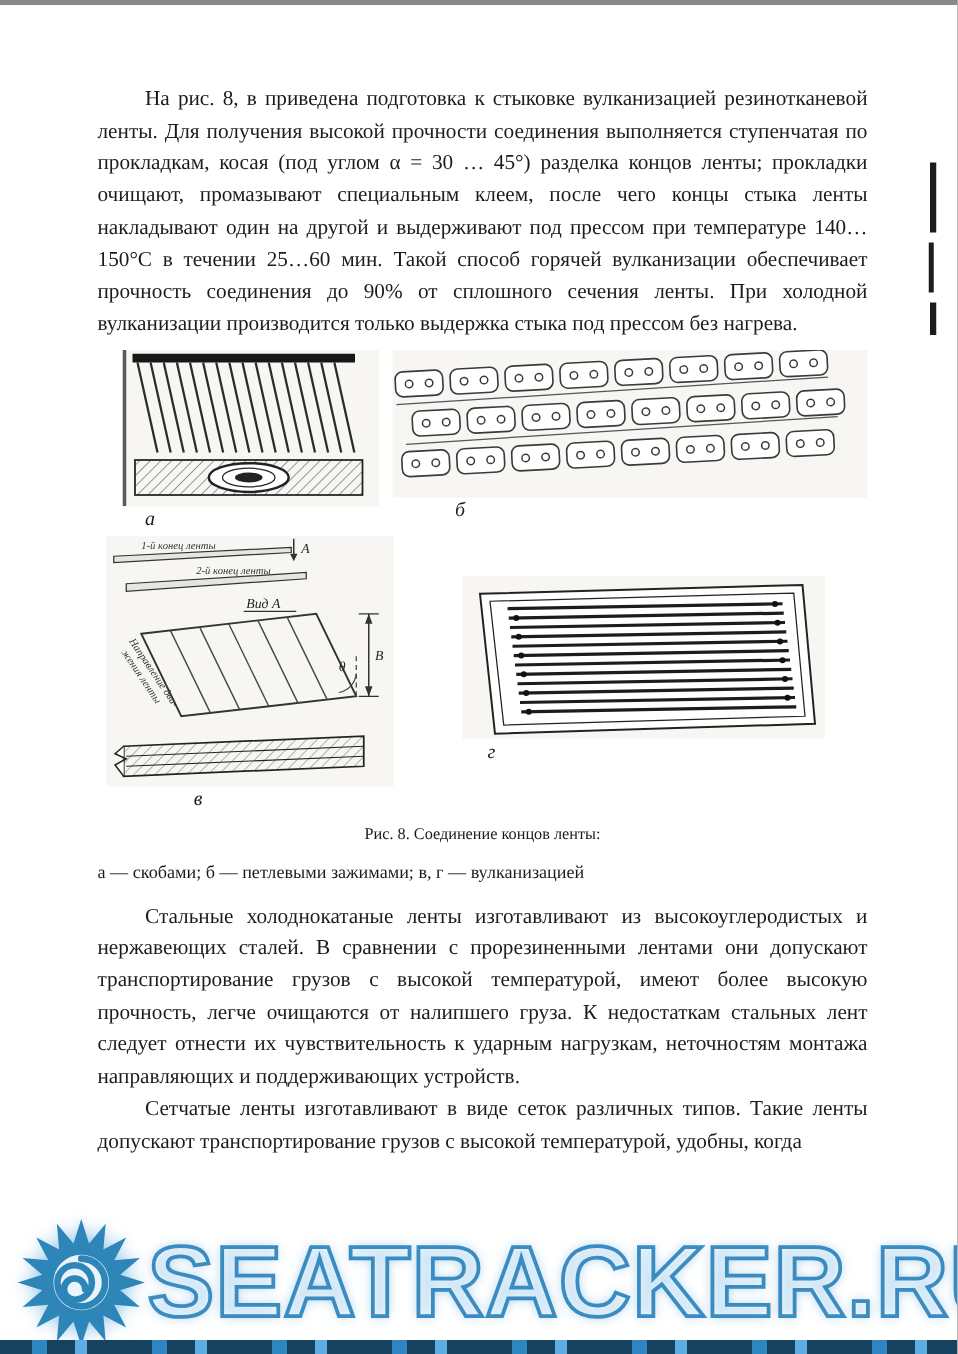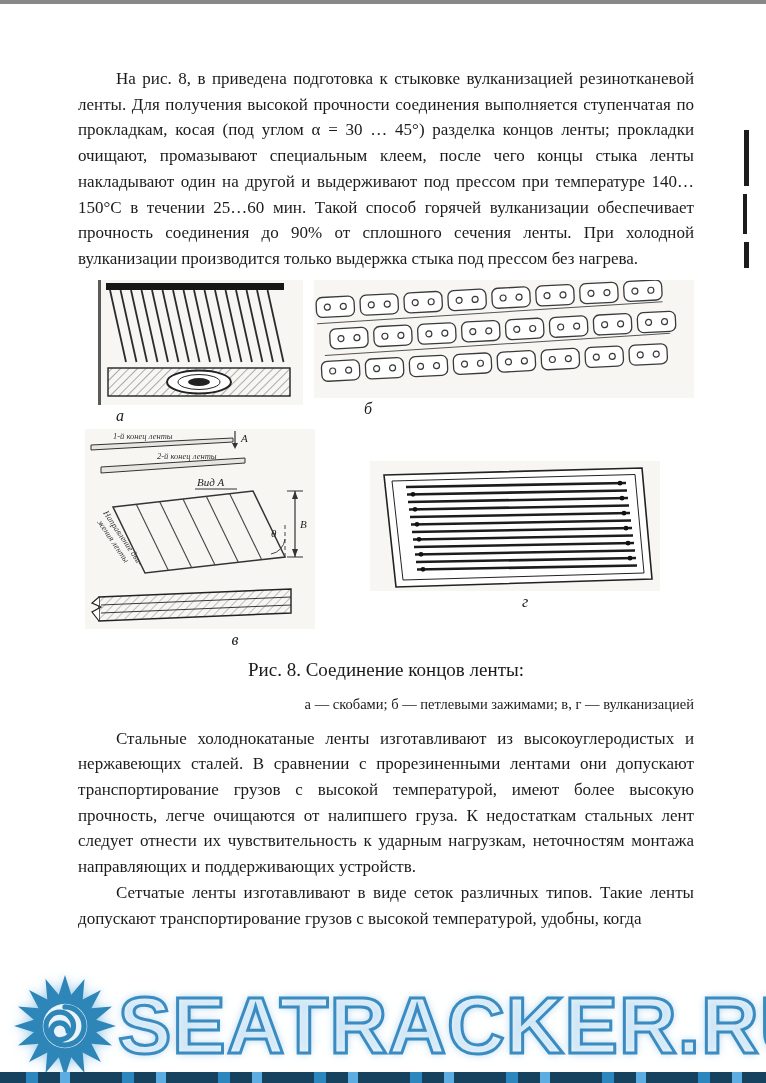--- a/index.html
+++ b/index.html
@@ -10,30 +10,30 @@
   }
   .content { position:absolute; left:78px; top:62px; width:616px; }
   p.para {
     margin:0; font-size:17px; line-height:25.7px;
     text-align:justify; text-indent:38px;
   }
   
   .figure { margin-top:8px; }
   .fig-row { display:flex; align-items:flex-start; }
   .fig-row1 { padding-left:20px; justify-content:space-between; }
-  .fig-row2 { padding-left:7px; margin-top:4px;text-align:center; }
+  .fig-row2 { padding-left:7px; margin-top:4px; }
   .subfig svg { display:block; background:#f7f6f3; }
   .subfig-g { margin-left:55px; margin-top:32px; }
   .fig-label { font-size:16px; font-style:italic; margin-top:2px; }
   .subfig-a .fig-label { margin-left:18px; }
   .subfig-b .fig-label { margin-left:50px; }
   .subfig-v .fig-label { margin-left:70px; }
   .subfig-g .fig-label { margin-left:20px; }
-  .caption { text-align:center; font-size:19px; margin-top:10px; }
-  .caption-sub { text-align:right; font-size:14.5px; margin-top:15px; margin-bottom:13px; }
+  .caption { text-align:center; font-size:13px; margin-top:10px; }
+  .caption-sub { text-align:left; font-size:14.5px; margin-top:15px; margin-bottom:13px; }
   .hand { font-style:italic; font-size:8.5px; fill:#333; font-family:"Liberation Serif", serif; }
   .hand-big { font-style:italic; font-size:11px; fill:#222; font-family:"Liberation Serif", serif; }
   
   .page-number {
     position:absolute; left:0; top:999px; width:100%;
     text-align:center; font-size:13.5px;
   }
   .scan-mark { position:absolute; background:#1c1c1c; }
   .m1 { right:17px; top:126px; width:5px; height:56px; }
   .m2 { right:19px; top:190px; width:4px; height:40px; }

